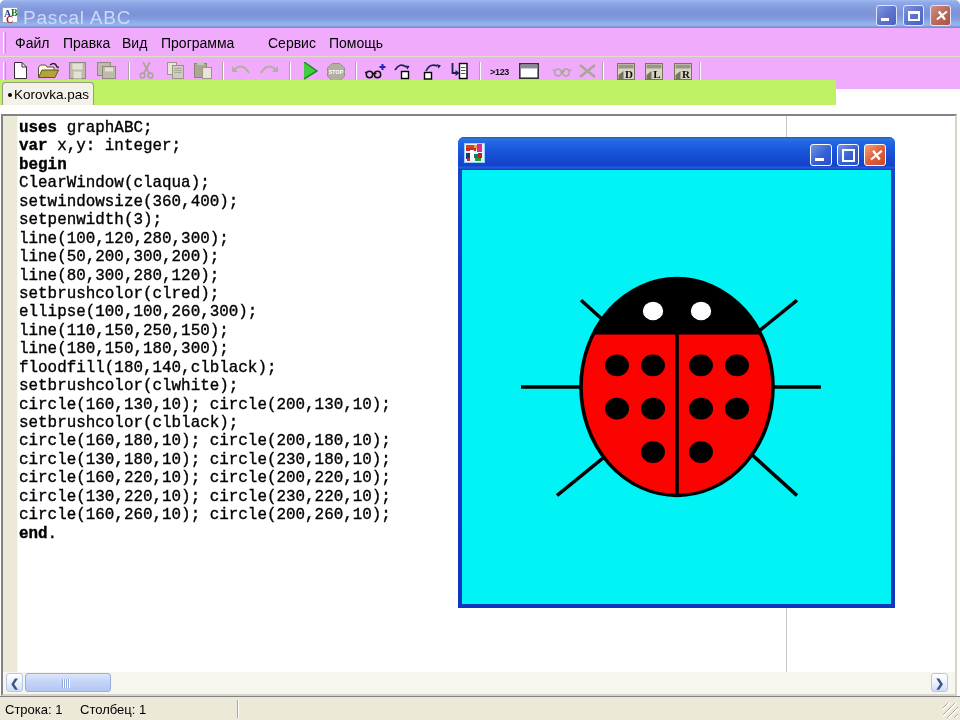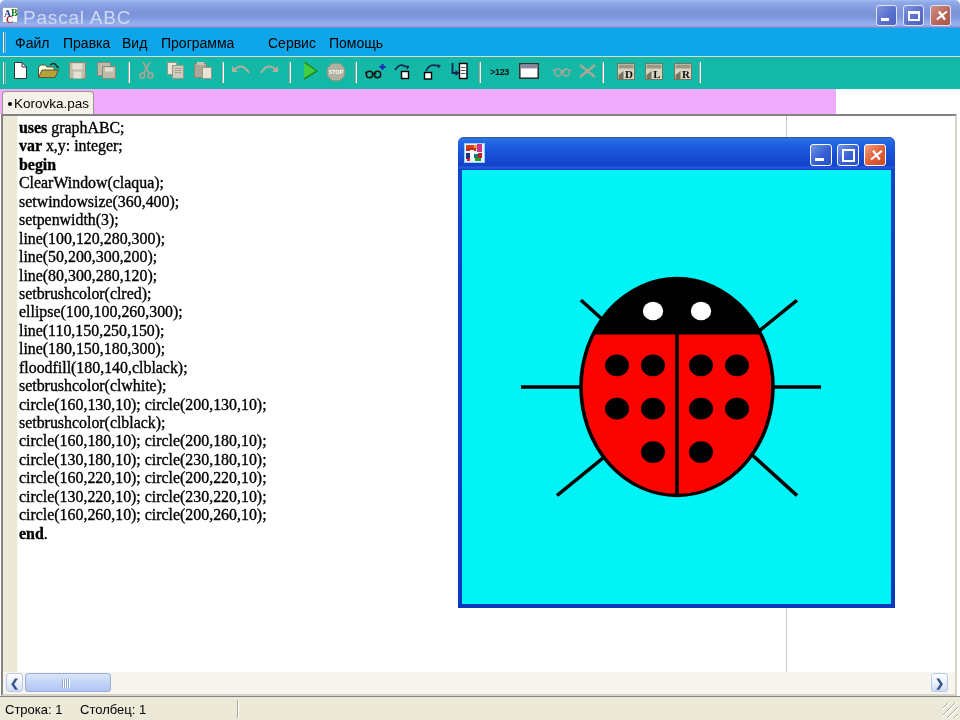--- a/index.html
+++ b/index.html
@@ -8,34 +8,34 @@
 #tb-icon{position:absolute;left:2px;top:7px;width:16px;height:16px;background:#fff;border:1px solid #9ab;}
 #tb-icon span{position:absolute;font-family:"Liberation Serif",serif;font-weight:bold;font-size:10px;line-height:10px}
 #tb-title{position:absolute;left:23px;top:7px;font-size:19px;font-weight:normal;color:#cddaf4;letter-spacing:0.8px}
 .winbtn{position:absolute;top:5px;width:21px;height:21px;border-radius:3px;border:1px solid #dfe6f5}
 #btn-min{left:876px;background:linear-gradient(135deg,#8296dd 0%,#5c74d0 50%,#4a60c0 100%)}
 #btn-max{left:903px;background:linear-gradient(135deg,#8296dd 0%,#5c74d0 50%,#4a60c0 100%)}
 #btn-close{left:930px;background:linear-gradient(135deg,#cf9189 0%,#bb6a5d 50%,#a85245 100%)}
 #btn-min i{position:absolute;left:4px;bottom:4px;width:8px;height:3px;background:#fff}
 #btn-max i{position:absolute;left:4px;top:5px;width:12px;height:10px;border:2px solid #fff;border-top-width:3px}
 #btn-close i{position:absolute;left:0;top:0;width:100%;height:100%;color:#fff;font-weight:bold;font-size:15px;line-height:20px;text-align:center}
-#menubar{position:absolute;left:0;top:28px;width:960px;height:29px;background:#0ea5e9;border-bottom:1px solid #e0dcc8}
+#menubar{position:absolute;left:0;top:28px;width:960px;height:29px;background:#f0abfc;border-bottom:1px solid #e0dcc8}
 #menubar span{position:absolute;top:7px;font-size:14px;color:#000}
 #menugrip{position:absolute;left:3px;top:4px;width:3px;height:21px;border-left:1px solid #fff;border-right:1px solid #aca899}
-#toolbar{position:absolute;left:0;top:57px;width:960px;height:32px;background:#14b8a6}
+#toolbar{position:absolute;left:0;top:57px;width:960px;height:32px;background:#f0abfc}
 #toolgrip{position:absolute;left:3px;top:5px;width:3px;height:22px;border-left:1px solid #fff;border-right:1px solid #aca899}
 .ticon{position:absolute;top:4px}
 .tsep{position:absolute;top:5px;width:2px;height:21px;border-left:1px solid #aca899;border-right:1px solid #fff}
-#tabrow{position:absolute;left:0;top:89px;width:836px;height:25px;background:#f0abfc}
+#tabrow{position:absolute;left:0;top:80px;width:836px;height:25px;background:#bef264}
 #tab1{position:absolute;left:2px;top:2px;width:92px;height:23px;background:#f4f2e8;border:1px solid #9a988a;border-bottom:none;border-radius:4px 4px 0 0;font-size:13.5px;padding-top:4px;padding-left:11px}
 #tab1 .dot{position:absolute;left:5px;top:10px;width:4px;height:4px;background:#000;border-radius:2px}
 #editor{position:absolute;left:1px;top:114px;width:956px;height:582px;background:#fff;border:2px solid;border-color:#848284 #d8d5c8 #d8d5c8 #848284}
 #gutter{position:absolute;left:0;top:0;width:15px;height:556px;background:#ece9d8;border-right:1px solid #f8f8f4}
 #marginline{position:absolute;left:783px;top:0;width:1px;height:556px;background:#c8c8c8}
-#code{position:absolute;left:16px;top:3px;font-family:Liberation Serif, serif;font-size:15.9px;line-height:18.43px;color:#000;white-space:pre;-webkit-text-stroke:0.35px #000}
+#code{position:absolute;left:16px;top:3px;font-family:Liberation Mono, monospace;font-size:15.9px;line-height:18.43px;color:#000;white-space:pre;-webkit-text-stroke:0.35px #000}
 #hscroll{position:absolute;left:0px;top:556px;width:952px;height:22px;background:#f6f5ee}
 .sbtn{position:absolute;top:1px;width:17px;height:19px;border-radius:3px;border:1px solid #b7c7e8;background:linear-gradient(180deg,#ffffff,#e8eefb 60%,#d0dcf4);color:#39568c;font-weight:bold;text-align:center;font-size:11px;line-height:18px}
 #sthumb{position:absolute;left:22px;top:1px;width:86px;height:19px;border-radius:3px;border:1px solid #98aedc;background:linear-gradient(180deg,#dce6fb,#c2d3f6 50%,#b4c7f2)}
 #sthumb i{position:absolute;left:36px;top:5px;width:8px;height:9px;background:repeating-linear-gradient(90deg,#8fa8dd 0 1px,#fff 1px 2px)}
 #statusbar{position:absolute;left:0;top:696px;width:960px;height:24px;background:#ece9d8;border-top:1px solid #848284;font-size:13px}
 #statusbar .sep{position:absolute;left:237px;top:3px;width:2px;height:18px;border-left:1px solid #aca899;border-right:1px solid #fff}
 #statusbar .txt{position:absolute;top:5px}
 #grip{position:absolute;right:2px;top:6px;width:15px;height:15px;
  background:repeating-linear-gradient(135deg,transparent 0 3px,#aca899 3px 4px,#fff 4px 5px)}
 

